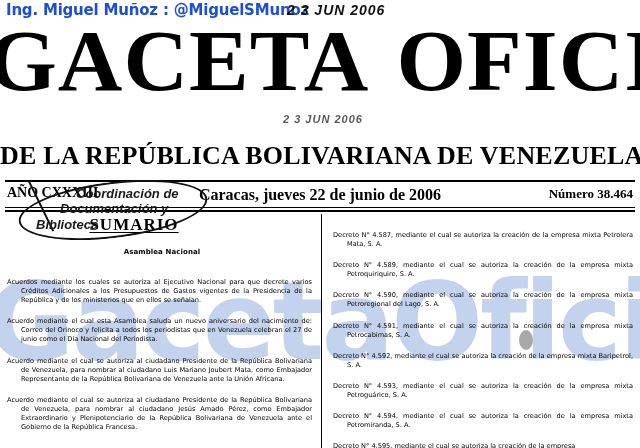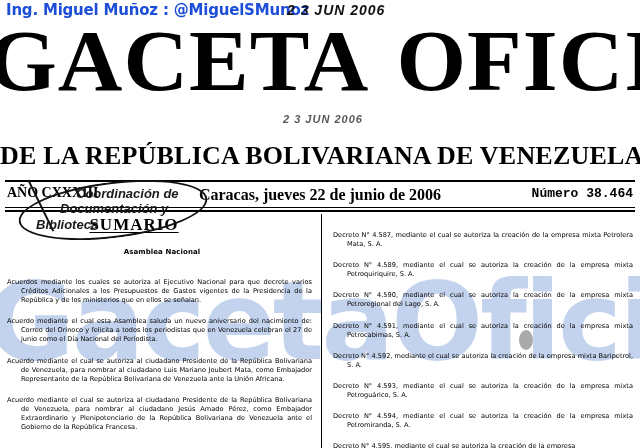--- a/index.html
+++ b/index.html
@@ -198,21 +198,21 @@
     text-align: center;
     font-family: "Liberation Serif", serif;
     font-weight: 700;
     font-size: 16px;
     white-space: nowrap;
   }
   .info-num {
     position: absolute;
     right: 7px;
     top: 1px;
-    font-family: Liberation Mono, monospace;
+    font-family: Liberation Serif, serif;
     font-weight: 700;
     font-size: 13px;
     white-space: nowrap;
   }
 
   
   .sumario {
     position: absolute;
     left: 0;
     top: 215px;

